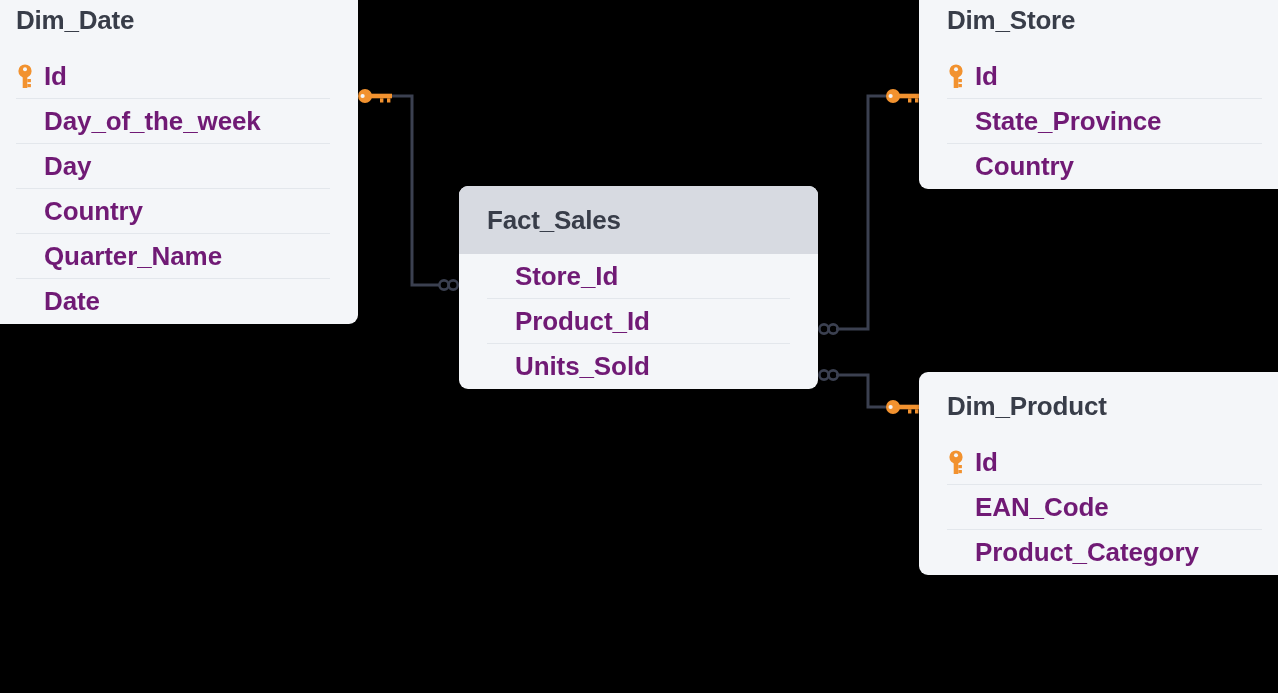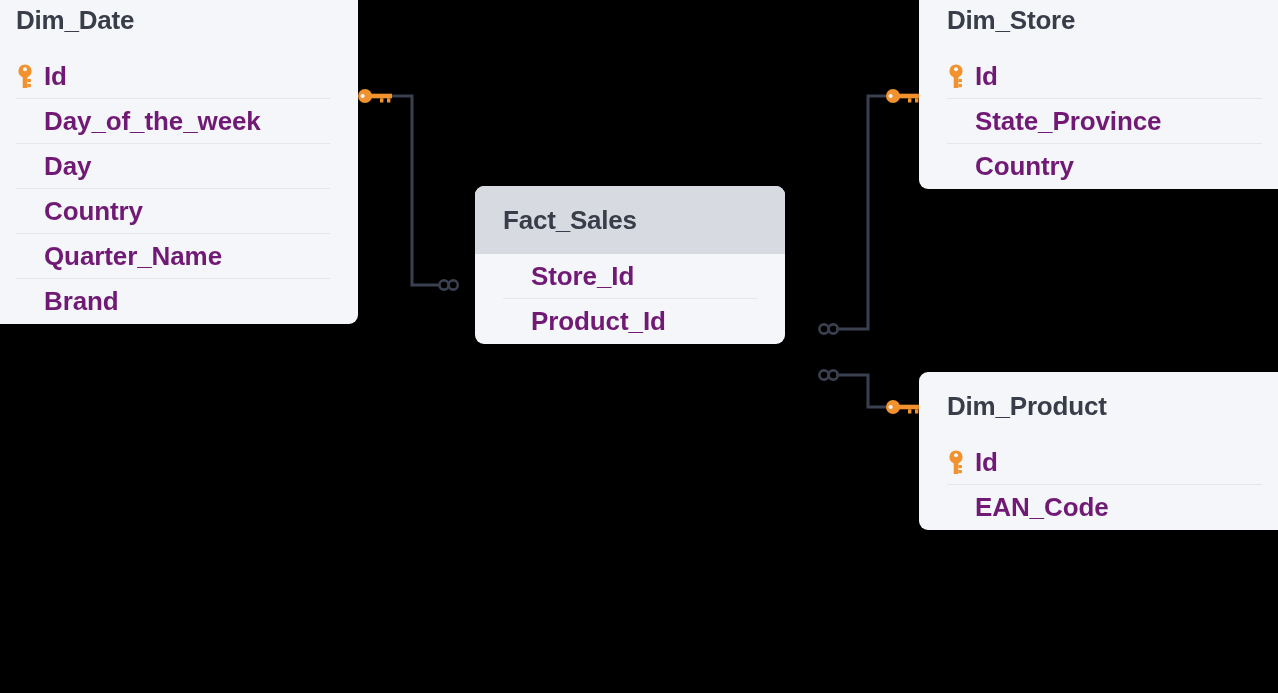--- a/index.html
+++ b/index.html
@@ -101,22 +101,21 @@
 
   
   #card-dim-date {
     left: -12px;
     top: -14px;
     width: 370px;
   }
   #card-fact-sales {
     left: 459px;
     top: 186px;
-    width: 310px;
-    margin-left: 16px;
+    width: 359px;
   }
   #card-dim-store {
     left: 919px;
     top: -14px;
     width: 371px;
   }
   #card-dim-product {
     left: 919px;
     top: 372px;
     width: 371px;
@@ -218,33 +217,36 @@
       <div class="row">
         <span class="row-label">Day</span>
       </div>
       <div class="row">
         <span class="row-label">Country</span>
       </div>
       <div class="row">
         <span class="row-label">Quarter_Name</span>
       </div>
       <div class="row">
-        <span class="row-label">Brand</span>
+        <span class="row-label">Date</span>
       </div>
     </div>
   </div>
 
   <div class="table-card" id="card-fact-sales">
     <div class="card-title banded">Fact_Sales</div>
     <div class="rows">
       <div class="row">
         <span class="row-label">Store_Id</span>
       </div>
       <div class="row">
         <span class="row-label">Product_Id</span>
+      </div>
+      <div class="row">
+        <span class="row-label">Units_Sold</span>
       </div>
     </div>
   </div>
 
   <div class="table-card" id="card-dim-store">
     <div class="card-title">Dim_Store</div>
     <div class="rows">
       <div class="row pk">
         <svg class="pk-icon" viewBox="0 0 16 24">
             <use href="#key-up"></use>
@@ -265,16 +267,19 @@
     <div class="rows">
       <div class="row pk">
         <svg class="pk-icon" viewBox="0 0 16 24">
             <use href="#key-up"></use>
           </svg>
         <span class="row-label">Id</span>
       </div>
       <div class="row">
         <span class="row-label">EAN_Code</span>
       </div>
+      <div class="row">
+        <span class="row-label">Product_Category</span>
+      </div>
     </div>
   </div>
 
 </div>
 
 </body></html>

